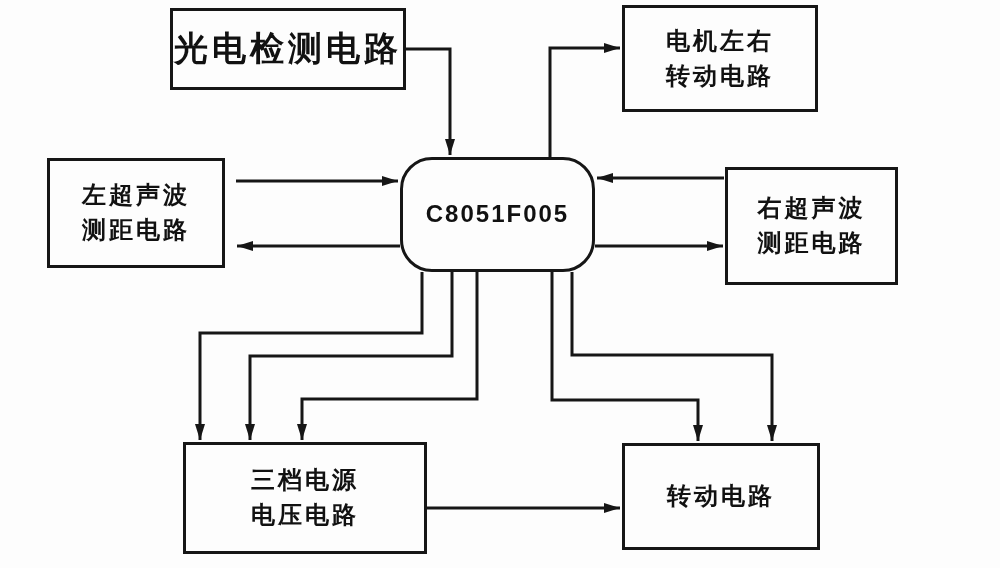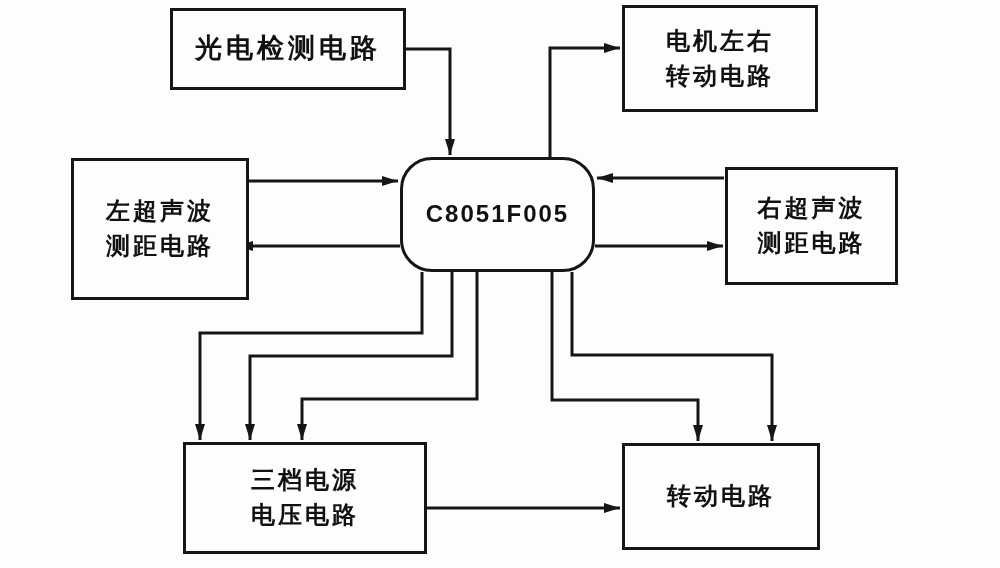--- a/index.html
+++ b/index.html
@@ -39,26 +39,26 @@
     color: #111111;
     font-weight: 700;
     text-align: center;
   }
   .node .ln {
     font-size: 24px;
     line-height: 1.45;
     letter-spacing: 3px;
     white-space: nowrap;
   }
-  #node-photo .ln { font-size: 27px; letter-spacing: 4px; }
+  #node-photo .ln { font-size: 34px; letter-spacing: 4px; }
   #node-chip .ln  { letter-spacing: 2px; }
   
   #node-photo    { left: 170px; top: 8px;   width: 236px; height: 82px;  }
   #node-motorlr  { left: 622px; top: 5px;   width: 196px; height: 107px; }
-  #node-leftus   { left: 71px;  top: 158px; width: 178px; height: 142px; }
+  #node-leftus   { left: 47px;  top: 158px; width: 178px; height: 110px; }
   #node-chip     { left: 400px; top: 157px; width: 195px; height: 115px; border-radius: 32px; }
   #node-rightus  { left: 725px; top: 155px; width: 173px; height: 118px; margin-top: 12px; }
   #node-power    { left: 183px; top: 442px; width: 244px; height: 112px; }
   #node-motorfr  { left: 622px; top: 443px; width: 198px; height: 107px; }
 </style>
 </head>
 <body>
 
 <div id="canvas">
 

